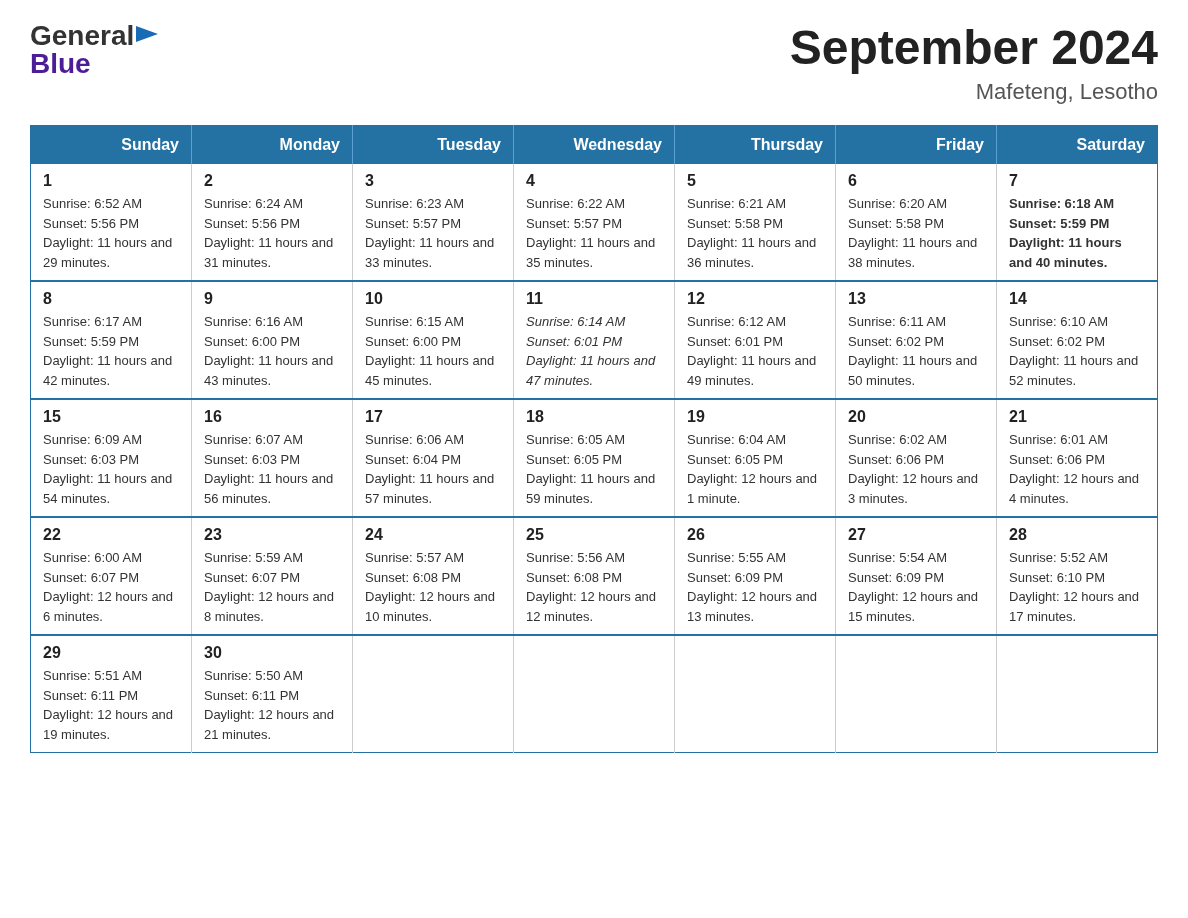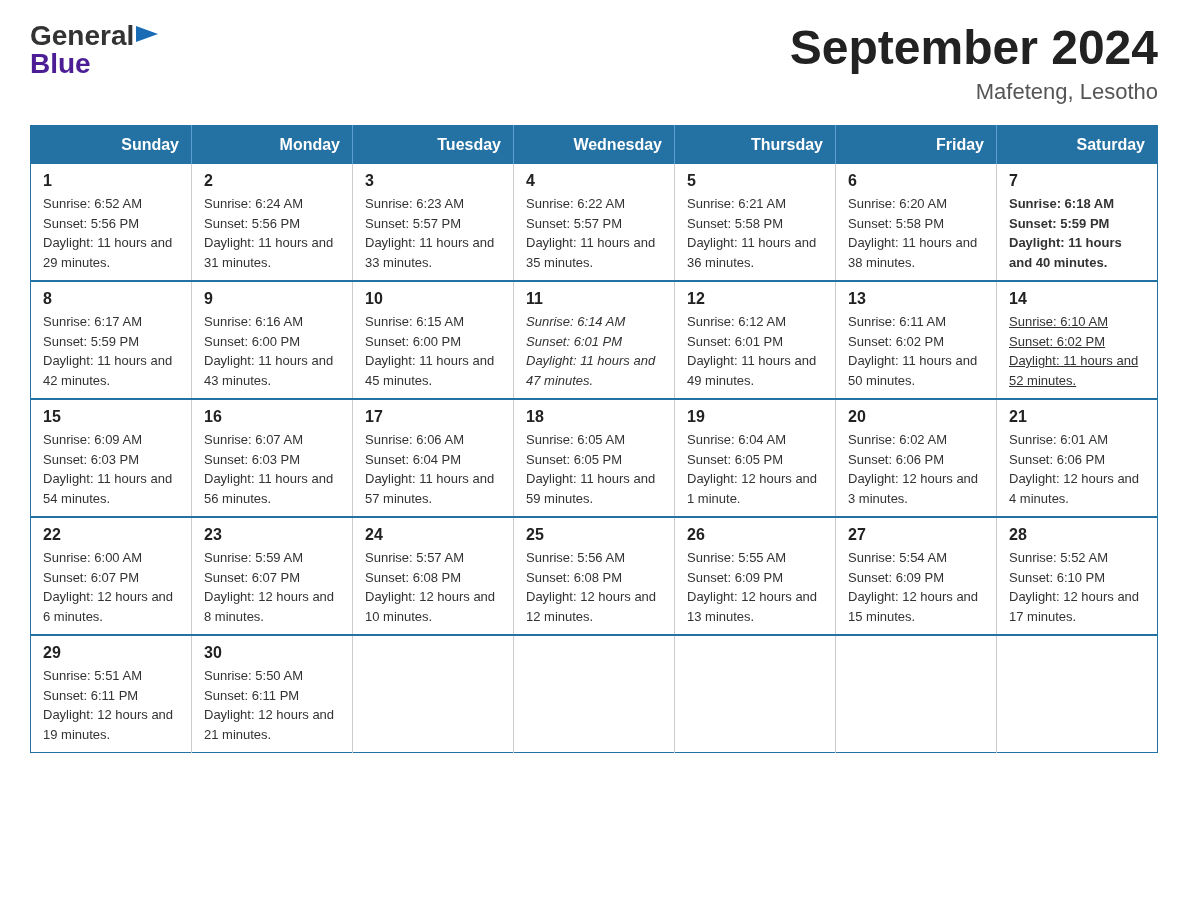--- a/index.html
+++ b/index.html
@@ -204,21 +204,21 @@
 Daylight: 11 hours and 49 minutes.</div>
         </td>
         <td>
           <span class="day-number">13</span>
           <div class="day-info" style="white-space: pre-line;">Sunrise: 6:11 AM
 Sunset: 6:02 PM
 Daylight: 11 hours and 50 minutes.</div>
         </td>
         <td>
           <span class="day-number">14</span>
-          <div class="day-info" style="white-space: pre-line; text-decoration: underline;">Sunrise: 6:10 AM
+          <div class="day-info" style="white-space: pre-line;">Sunrise: 6:10 AM
 Sunset: 6:02 PM
 Daylight: 11 hours and 52 minutes.</div>
         </td>
       </tr>
       <tr>
         <td>
           <span class="day-number">15</span>
           <div class="day-info" style="white-space: pre-line;">Sunrise: 6:09 AM
 Sunset: 6:03 PM
 Daylight: 11 hours and 54 minutes.</div>

